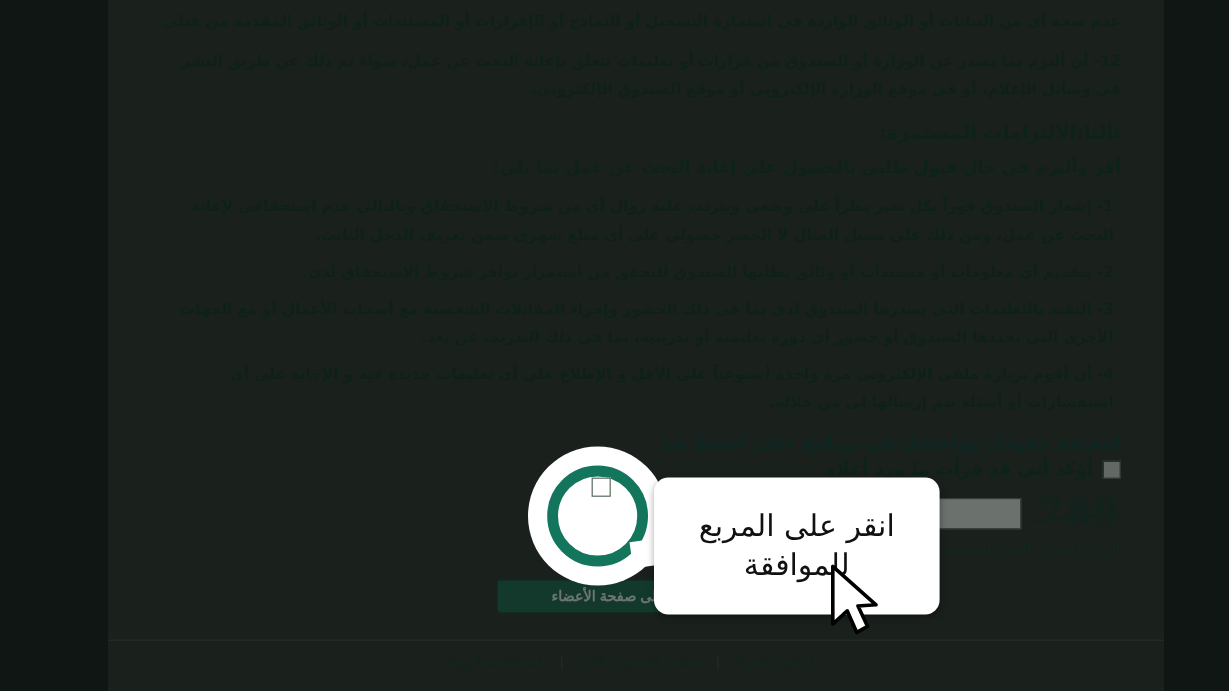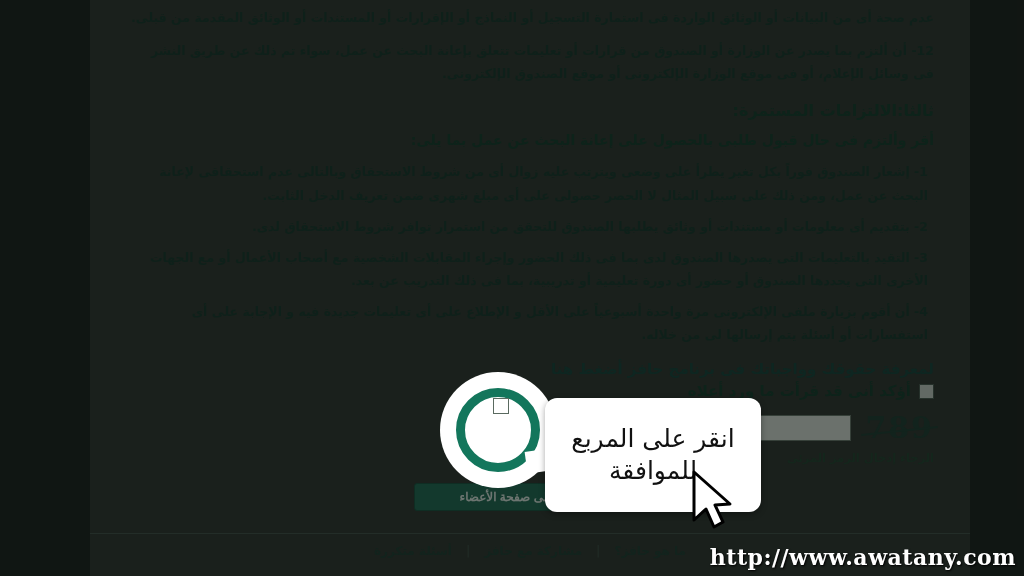--- a/index.html
+++ b/index.html
@@ -205,21 +205,21 @@
     width: 14px;
     height: 14px;
     border: 1px solid #5a6a60;
     background: #ffffff;
   }
   
   #callout {
     position: absolute;
     left: 545px;
     top: 398px;
-    width: 216px;
+    width: 238px;
     height: 114px;
     background: #ffffff;
     border-radius: 12px;
     display: flex;
     align-items: center;
     justify-content: center;
     box-shadow: 0 2px 6px rgba(0,0,0,0.35);
   }
   #callout .callout-text {
     direction: rtl;
@@ -324,15 +324,14 @@
   <div id="spot-check"></div>
 
   <div id="callout">
     <div class="callout-text">انقر على المربع للموافقة</div>
   </div>
 
   <svg id="cursor" viewBox="0 0 46 62">
     <polygon points="4,2 4,50 16,39 24,57 33,52 25,35 40,34" fill="#ffffff" stroke="#000000" stroke-width="3" stroke-linejoin="round"></polygon>
   </svg>
 
-  <div id="watermark">http://www.awatany.com</div>
 
 </div>
 
 </body></html>

